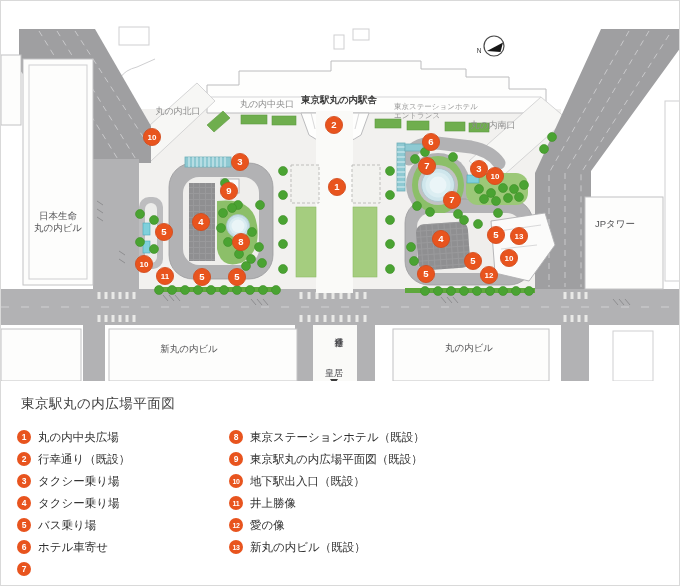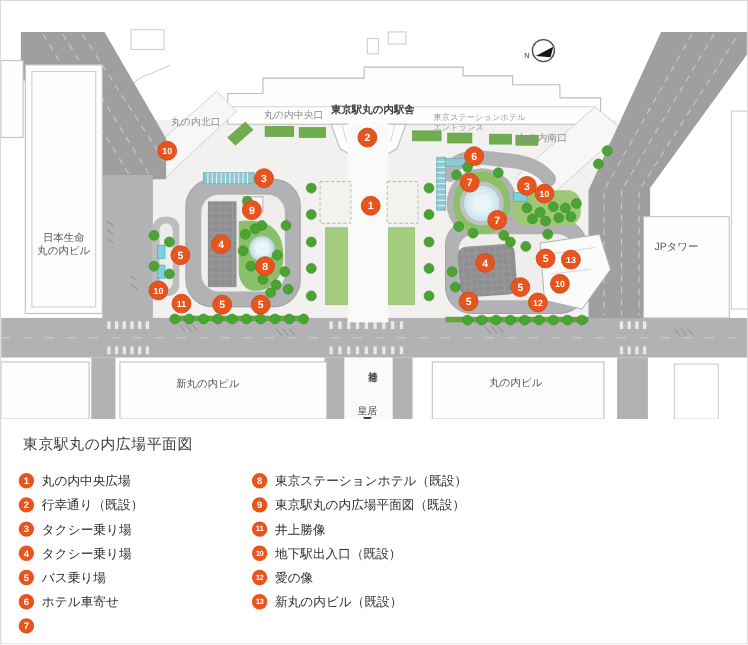--- a/index.html
+++ b/index.html
@@ -452,26 +452,26 @@
     <div class="legend-col legend-col-2">
         <div class="legend-item">
           <span class="legend-badge">8</span>
           <span class="legend-label">東京ステーションホテル（既設）</span>
         </div>
         <div class="legend-item">
           <span class="legend-badge">9</span>
           <span class="legend-label">東京駅丸の内広場平面図（既設）</span>
         </div>
         <div class="legend-item">
+          <span class="legend-badge two">10</span>
+          <span class="legend-label">地下駅出入口（既設）</span>
+        </div>
+        <div class="legend-item">
           <span class="legend-badge two">11</span>
           <span class="legend-label">井上勝像</span>
-        </div>
-        <div class="legend-item">
-          <span class="legend-badge two">10</span>
-          <span class="legend-label">地下駅出入口（既設）</span>
         </div>
         <div class="legend-item">
           <span class="legend-badge two">12</span>
           <span class="legend-label">愛の像</span>
         </div>
         <div class="legend-item">
           <span class="legend-badge two">13</span>
           <span class="legend-label">新丸の内ビル（既設）</span>
         </div>
       </div>

